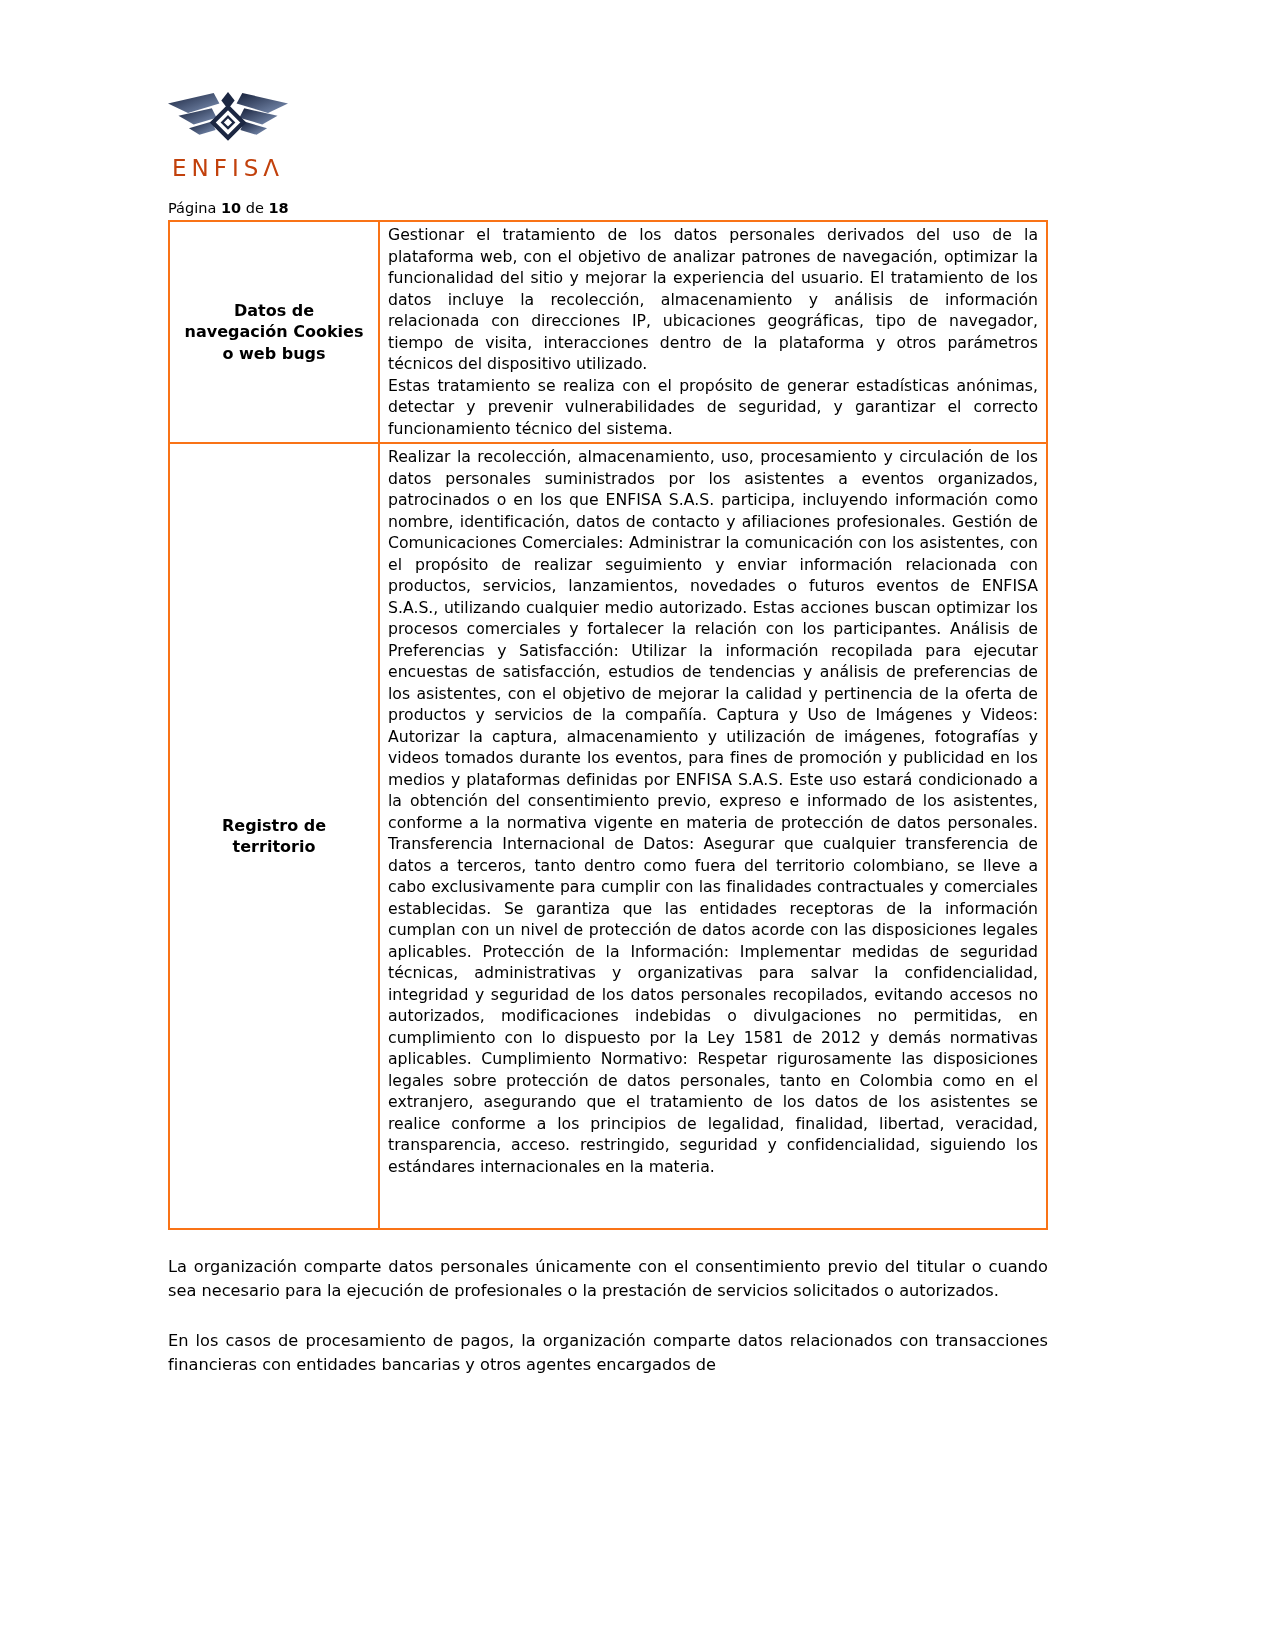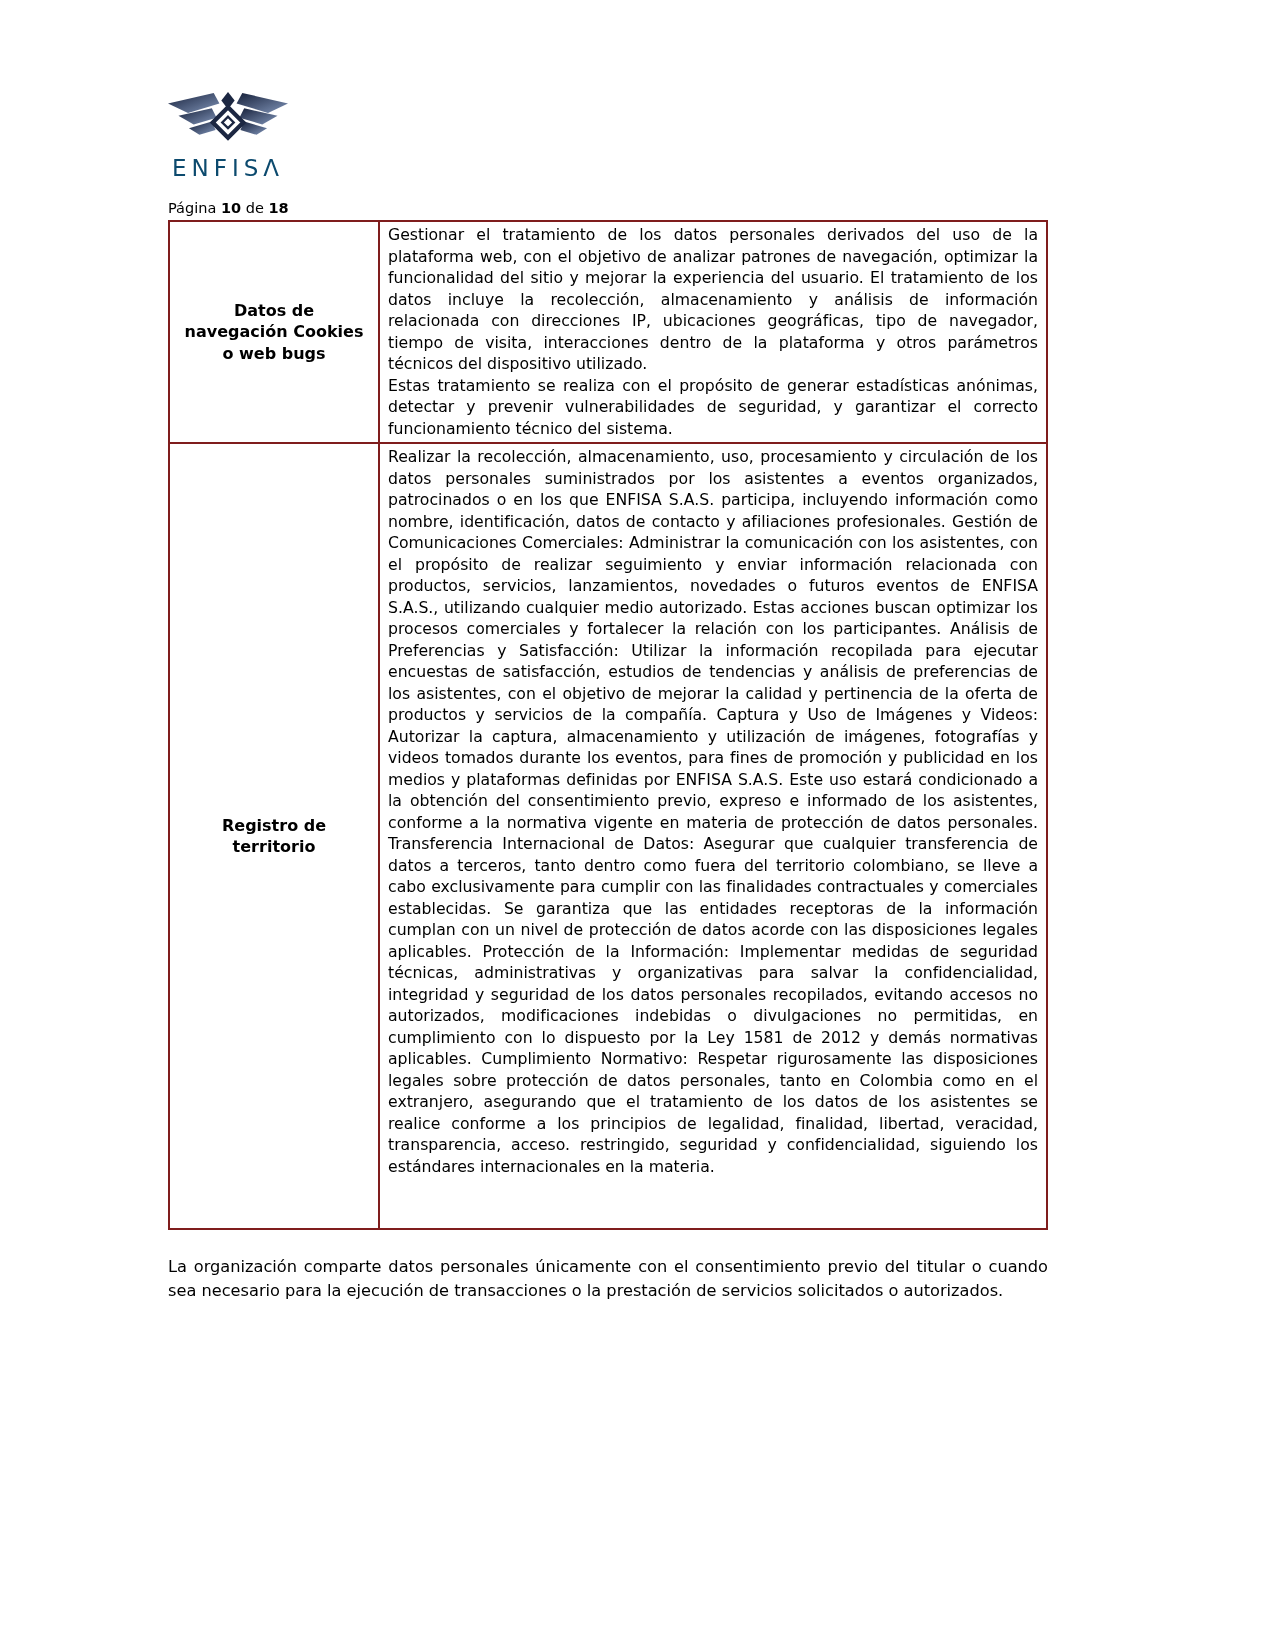--- a/index.html
+++ b/index.html
@@ -14,33 +14,33 @@
     overflow:hidden;
   }
   .logo { width:130px; height:95px; margin-bottom:13px; }
   .logo svg { display:block; }
   .wordmark {
     width:120px;
     text-align:center;
     font-size:23px;
     font-weight:500;
     letter-spacing:5px;
-    color:#0c4a6e;
+    color:#c2410c;
     margin-top:3px;
     white-space:nowrap;
   }
   .pagination { font-size:14.5px; line-height:17px; margin:0 0 3px 0; }
   .pagination b { font-weight:bold; }
 
   table.purposes {
     border-collapse:collapse;
     width:880px;
     table-layout:fixed;
   }
-  table.purposes td { border:2px solid #7f1d1d; }
+  table.purposes td { border:2px solid #f97316; }
   td.hd {
     width:188px;
     text-align:center;
     vertical-align:middle;
     font-weight:bold;
     font-size:16px;
     line-height:21.5px;
     padding:12px 10px;
   }
   td.ct {
@@ -111,15 +111,16 @@
       </tr>
       <tr class="r1">
         <td class="hd">Registro de territorio</td>
         <td class="ct">
           <p>Realizar la recolección, almacenamiento, uso, procesamiento y circulación de los datos personales suministrados por los asistentes a eventos organizados, patrocinados o en los que ENFISA S.A.S. participa, incluyendo información como nombre, identificación, datos de contacto y afiliaciones profesionales. Gestión de Comunicaciones Comerciales: Administrar la comunicación con los asistentes, con el propósito de realizar seguimiento y enviar información relacionada con productos, servicios, lanzamientos, novedades o futuros eventos de ENFISA S.A.S., utilizando cualquier medio autorizado. Estas acciones buscan optimizar los procesos comerciales y fortalecer la relación con los participantes. Análisis de Preferencias y Satisfacción: Utilizar la información recopilada para ejecutar encuestas de satisfacción, estudios de tendencias y análisis de preferencias de los asistentes, con el objetivo de mejorar la calidad y pertinencia de la oferta de productos y servicios de la compañía. Captura y Uso de Imágenes y Videos: Autorizar la captura, almacenamiento y utilización de imágenes, fotografías y videos tomados durante los eventos, para fines de promoción y publicidad en los medios y plataformas definidas por ENFISA S.A.S. Este uso estará condicionado a la obtención del consentimiento previo, expreso e informado de los asistentes, conforme a la normativa vigente en materia de protección de datos personales. Transferencia Internacional de Datos: Asegurar que cualquier transferencia de datos a terceros, tanto dentro como fuera del territorio colombiano, se lleve a cabo exclusivamente para cumplir con las finalidades contractuales y comerciales establecidas. Se garantiza que las entidades receptoras de la información cumplan con un nivel de protección de datos acorde con las disposiciones legales aplicables. Protección de la Información: Implementar medidas de seguridad técnicas, administrativas y organizativas para salvar la confidencialidad, integridad y seguridad de los datos personales recopilados, evitando accesos no autorizados, modificaciones indebidas o divulgaciones no permitidas, en cumplimiento con lo dispuesto por la Ley 1581 de 2012 y demás normativas aplicables. Cumplimiento Normativo: Respetar rigurosamente las disposiciones legales sobre protección de datos personales, tanto en Colombia como en el extranjero, asegurando que el tratamiento de los datos de los asistentes se realice conforme a los principios de legalidad, finalidad, libertad, veracidad, transparencia, acceso. restringido, seguridad y confidencialidad, siguiendo los estándares internacionales en la materia.</p>
         </td>
       </tr>
     </tbody>
   </table>
 
-  <p class="bodypara">La organización comparte datos personales únicamente con el consentimiento previo del titular o cuando sea necesario para la ejecución de transacciones o la prestación de servicios solicitados o autorizados.</p>
+  <p class="bodypara">La organización comparte datos personales únicamente con el consentimiento previo del titular o cuando sea necesario para la ejecución de profesionales o la prestación de servicios solicitados o autorizados.</p>
+  <p class="bodypara">En los casos de procesamiento de pagos, la organización comparte datos relacionados con transacciones financieras con entidades bancarias y otros agentes encargados de</p>
 
 </div>
 
 </body></html>

